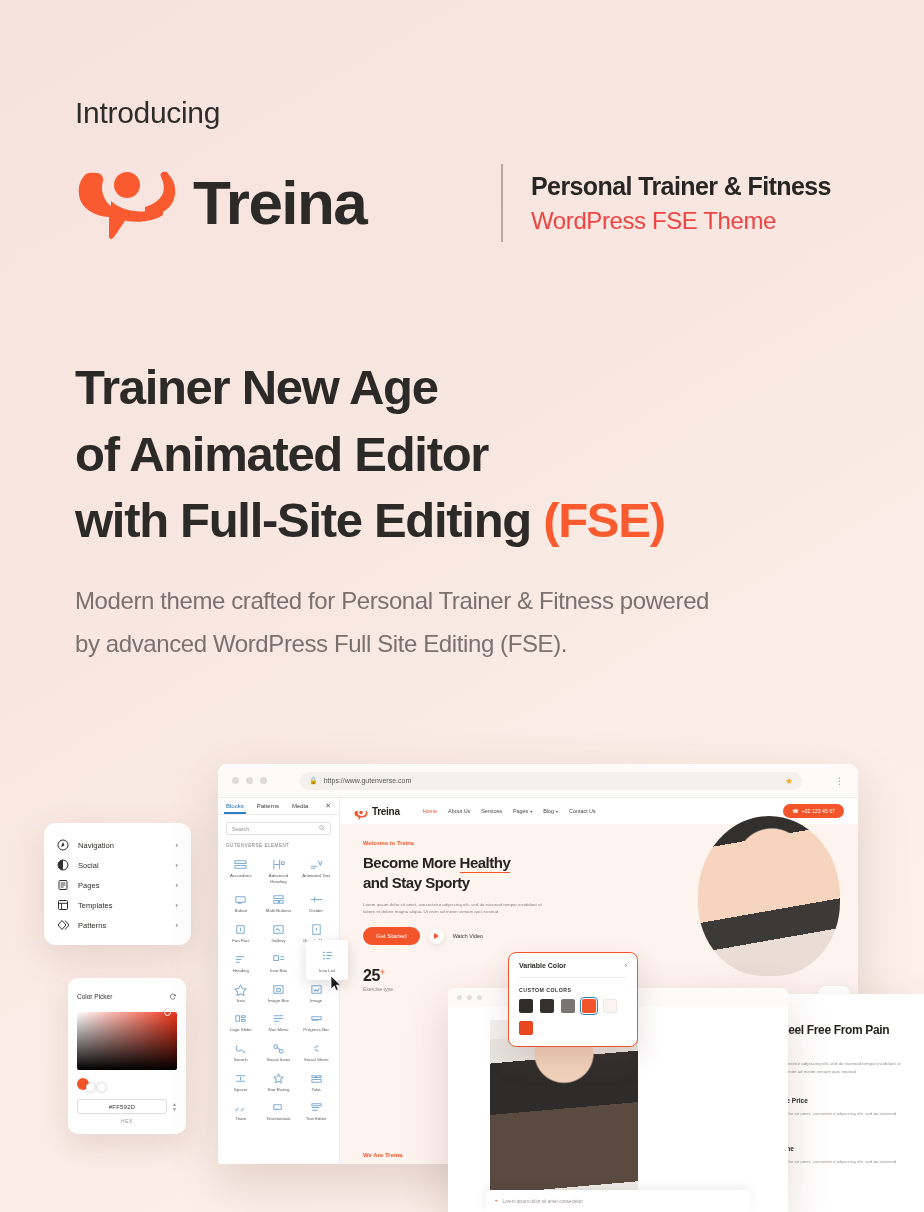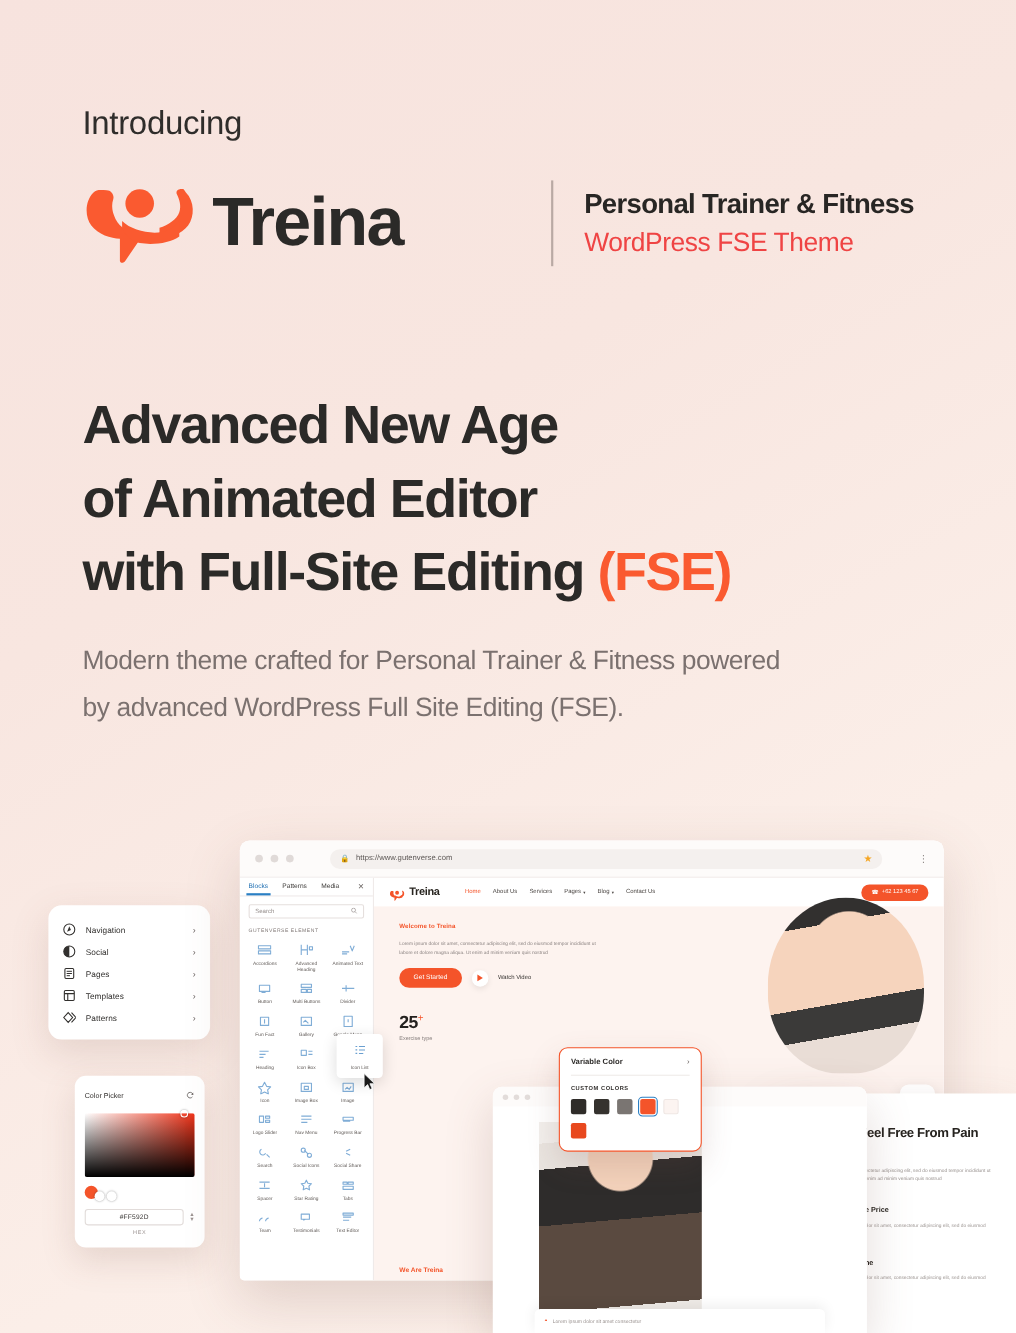--- a/index.html
+++ b/index.html
@@ -267,21 +267,21 @@
     </span>
     <span class="brand-name">Treina</span>
     <span class="divider-v"></span>
     <span>
       <div class="tagline-1">Personal Trainer &amp; Fitness</div>
       <div class="tagline-2">WordPress FSE Theme</div>
     </span>
   </div>
 
   <h1 class="headline">
-    <span>Advanced New Age</span><br>
+    <span>Trainer New Age</span><br>
     <span>of Animated Editor</span><br>
     <span>with Full-Site Editing </span><span class="accent">(FSE)</span>
   </h1>
 
   <p class="subcopy">Modern theme crafted for Personal Trainer &amp; Fitness powered by advanced WordPress Full Site Editing (FSE).</p>
 </div>
 
 <div class="stage">
 
   <div class="navpanel">
@@ -601,20 +601,24 @@
               <rect x="2" y="6.5" width="22" height="3" rx="1.2" fill="#f4542a"></rect>
               <rect x="5" y="2" width="6" height="12" rx="2" fill="#3b3b3b"></rect>
               <rect x="15" y="2" width="6" height="12" rx="2" fill="#3b3b3b"></rect>
               <rect x="10.5" y="4" width="5" height="8" rx="1.6" fill="#5a5a5a"></rect>
             </svg>
           </span>
         </div>
 
         <div class="hero2">
           <div class="welcome">Welcome to Treina</div>
+          <div class="h2title">
+            <span>Become More </span><u>Healthy</u><br>
+            <span>and Stay Sporty</span>
+          </div>
           <div class="h2body">Lorem ipsum dolor sit amet, consectetur adipiscing elit, sed do eiusmod tempor incididunt ut labore et dolore magna aliqua. Ut enim ad minim veniam quis nostrud</div>
           <div class="h2cta">
             <span class="btn-start">Get Started</span>
             <span class="play">
                 <i></i>
               </span>
             <span class="watch">Watch Video</span>
           </div>
           <div class="stat">
             <div class="stat-num"><span>25</span><sup>+</sup></div>

